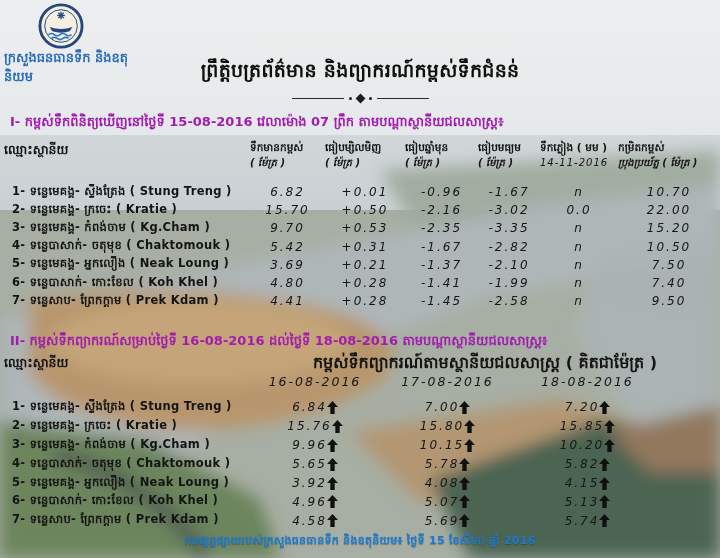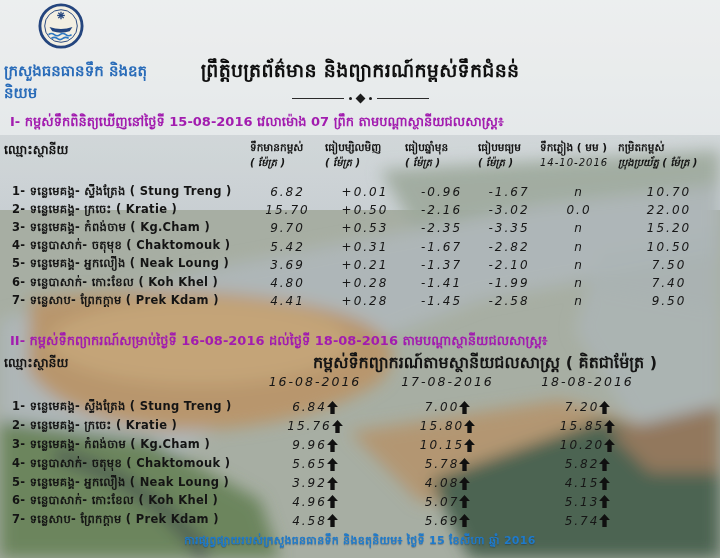--- a/index.html
+++ b/index.html
@@ -2,22 +2,22 @@
 <html><head>
 <meta charset="utf-8">
 <style>
   * { margin:0; padding:0; box-sizing:border-box; }
   html,body { width:720px; height:558px; }
   body { font-family:"DejaVu Sans","Liberation Sans",sans-serif; }
   .screen { position:relative; width:720px; height:558px; overflow:hidden; background:#c9cfd2; }
   .bg { position:absolute; inset:0; width:100%; height:100%; }
 
   .logo { position:absolute; left:36px; top:3px; width:50px; height:46px; }
-  .ministry { position:absolute; left:4px; top:49px; width:150px; font-size:15px; font-weight:bold;
-              color:#2a6cb8; text-shadow:0 0 1px rgba(255,255,255,.6);margin-top:12px; }
+  .ministry { position:absolute; left:4px; top:49px; width:150px; font-size:13px; font-weight:bold;
+              color:#2a6cb8; text-shadow:0 0 1px rgba(255,255,255,.6); }
 
   .title { position:absolute; left:0; right:0; top:58px; text-align:center; font-size:19px;
            font-weight:bold; color:#0f0f0f; letter-spacing:.3px; }
   .divider { position:absolute; left:0; right:0; top:95px; display:flex; align-items:center;
              justify-content:center; gap:5px; }
   .divider .line { width:52px; height:1px; background:#2a2a2a; }
   .divider .diamond { width:7px; height:7px; background:#1c1c1c; transform:rotate(45deg); }
   .divider .dot { width:3px; height:3px; background:#1c1c1c; border-radius:50%; }
 
   .sec-heading { position:absolute; left:10px; font-size:13px; font-weight:bold; color:#a21caf; }
@@ -128,21 +128,21 @@
     <div class="colhead">
       <div>ធៀបឆ្នាំមុន</div>
       <div class="unit">( ម៉ែត្រ )</div>
     </div>
     <div class="colhead">
       <div>ធៀបមធ្យម</div>
       <div class="unit">( ម៉ែត្រ )</div>
     </div>
     <div class="colhead">
       <div>ទឹកភ្លៀង ( មម )</div>
-      <div class="datesub">14-10-2016</div>
+      <div class="datesub">14-11-2016</div>
     </div>
     <div class="colhead">
       <div>កម្រិតកម្ពស់</div>
       <div class="unit">ប្រុងប្រយ័ត្ន ( ម៉ែត្រ )</div>
     </div>
   </div>
 
   <div class="s1-rows">
     <div class="s1-row">
       <div class="name">1- ទន្លេមេគង្គ- ស្ទឹងត្រែង ( Stung Treng )</div>

